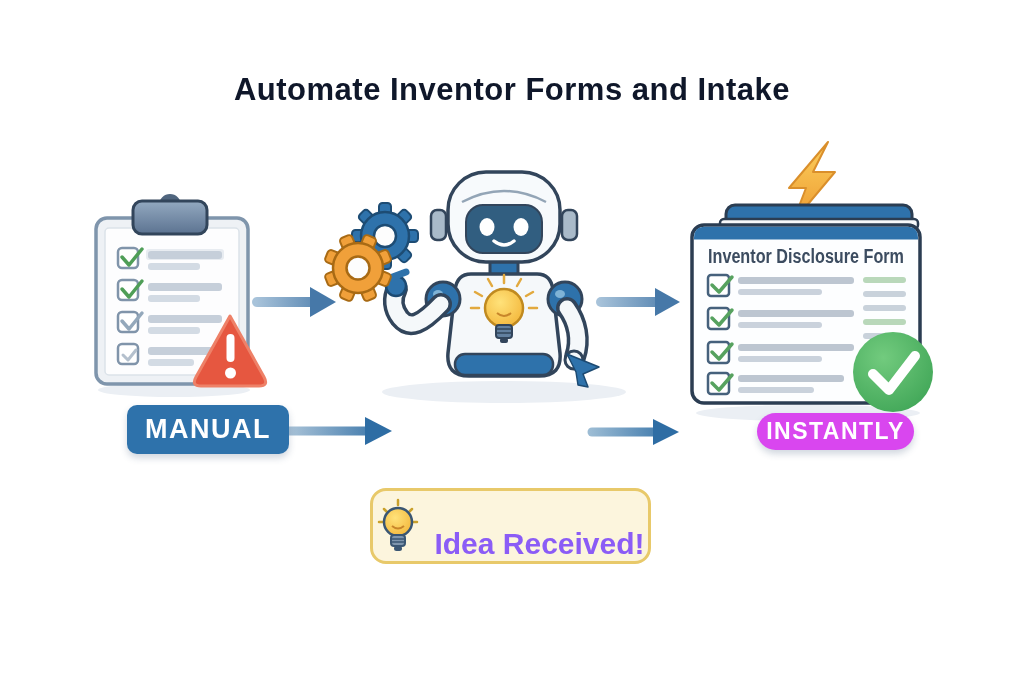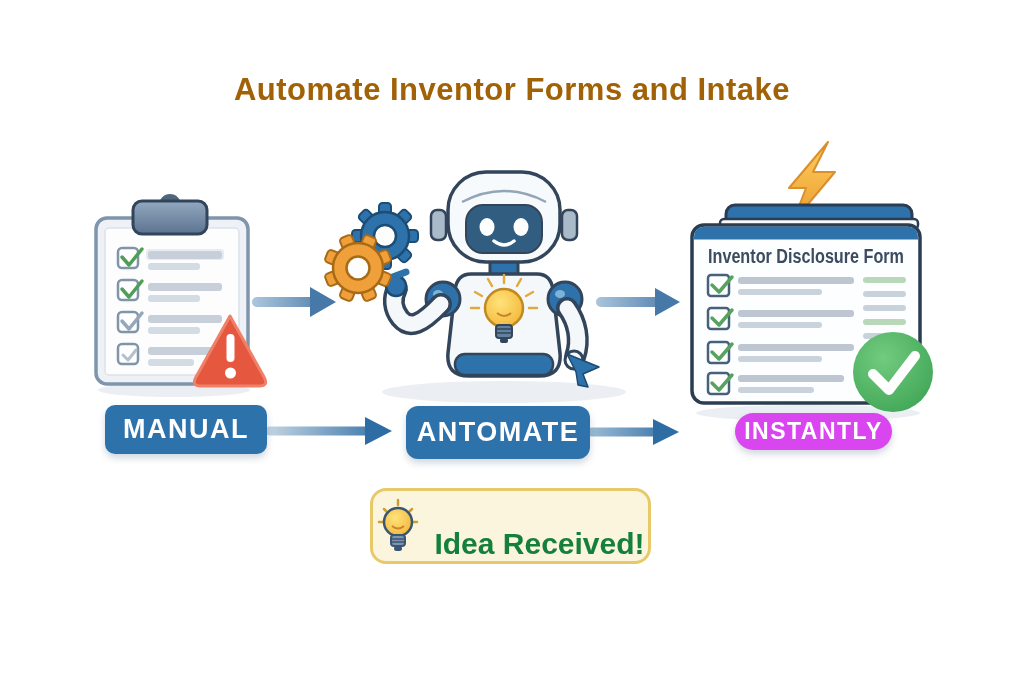--- a/index.html
+++ b/index.html
@@ -2,41 +2,42 @@
 <html><head>
 <meta charset="utf-8">
 <style>
   html,body{margin:0;padding:0;background:#fff;}
   .canvas{
     position:relative;width:1024px;height:683px;margin:0 auto;overflow:hidden;
     background:#ffffff;font-family:"Liberation Sans",sans-serif;
   }
   .title{
     position:absolute;top:72px;left:0;width:100%;margin:0;text-align:center;
-    font-size:31px;font-weight:700;color:#a16207;letter-spacing:.5px;
+    font-size:31px;font-weight:700;color:#0f172a;letter-spacing:.5px;
   }
   .illu{position:absolute;}
   #clipboard-svg{left:88px;top:188px;}
   #robot-svg{left:318px;top:148px;}
   #doc-svg{left:678px;top:136px;}
   #arrows-svg{left:0;top:0;pointer-events:none;}
   .badge{
     position:absolute;display:flex;align-items:center;justify-content:center;
     color:#fff;font-weight:700;background:#2e72ab;letter-spacing:1.5px;
     box-shadow:0 4px 7px rgba(44,75,110,.22);
+    margin-left:22px;
   }
   #badge-manual{left:105px;top:405px;width:162px;height:49px;border-radius:10px;font-size:27px;}
   #badge-automate{left:406px;top:406px;width:184px;height:53px;border-radius:12px;font-size:27px;}
   #badge-instantly{left:735px;top:413px;width:157px;height:37px;border-radius:19px;font-size:23px;background:#d946ef;}
   #banner{
     position:absolute;left:370px;top:488px;width:281px;height:76px;box-sizing:border-box;
     background:#fcf5dd;border:3px solid #e8c96a;border-radius:16px;
     display:flex;align-items:center;justify-content:center;gap:14px;
   }
-  .banner-text{font-size:30px;font-weight:700;color:#15803d;white-space:nowrap;margin-top:36px;}
+  .banner-text{font-size:30px;font-weight:700;color:#8b5cf6;white-space:nowrap;margin-top:36px;}
   .doc-title-text{font-weight:700;fill:#3c4c60;}
 </style>
 </head>
 <body>
 
 <div class="canvas">
 
   <h1 class="title">Automate Inventor Forms and Intake</h1>
 
   <svg id="clipboard-svg" class="illu" width="190" height="212" viewBox="0 0 190 212">
@@ -265,21 +266,20 @@
       <path d="M270,431 H365" stroke="url(#ag3)" stroke-width="9" stroke-linecap="round" fill="none"></path>
       <polygon points="365,417 365,445 392,431" fill="#2e6da4"></polygon>
     </g>
     <g>
       <path d="M592,432 H653" stroke="url(#ag4)" stroke-width="9" stroke-linecap="round" fill="none"></path>
       <polygon points="653,419 653,445 679,432" fill="#2e6da4"></polygon>
     </g>
   </svg>
 
   <div id="badge-manual" class="badge">MANUAL</div>
-  <div id="badge-automate" class="badge">ANTOMATE</div>
   <div id="badge-instantly" class="badge">INSTANTLY</div>
 
   <div id="banner">
     <svg width="44" height="56" viewBox="0 0 44 56">
       <defs>
         <radialGradient id="bulb2" cx="0.4" cy="0.35" r="0.8">
           <stop offset="0" stop-color="#ffe27a"></stop>
             <stop offset="1" stop-color="#f2b234"></stop>
         </radialGradient>
       </defs>

